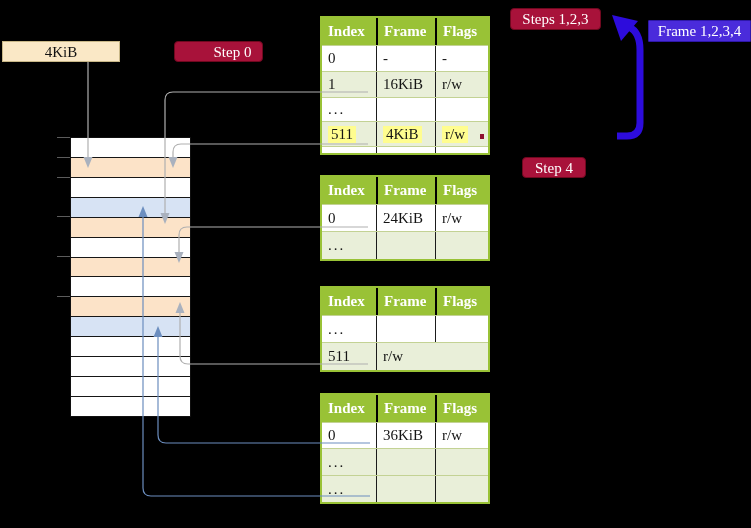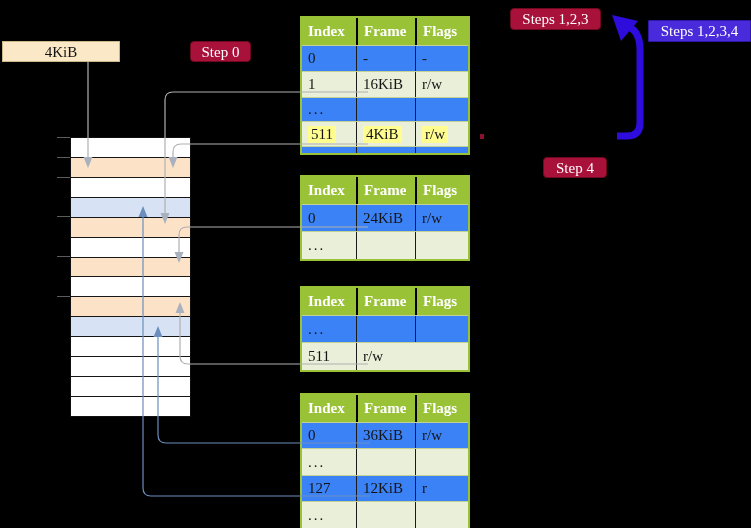--- a/index.html
+++ b/index.html
@@ -8,37 +8,37 @@
     font-family:"Liberation Serif","DejaVu Serif",serif;
   }
   .chip{
     position:absolute;color:#fff;font-size:15px;text-align:center;
     line-height:20px;white-space:nowrap;z-index:3;
   }
   .crimson{background:var(--crimson);border:1px solid var(--crimson_border);border-radius:4px;}
   .violet{background:var(--blue_violet);border:1px solid #2e17a8;border-radius:1px;}
   #size-box{left:2px;top:41px;width:116px;height:19px;background:var(--size_box);
     border:1px solid #c8b787;color:#111;z-index:3;}
-  #step0{left:190px;top:41px;width:59px;height:19px;}
+  #step0{left:174px;top:41px;width:59px;height:19px;padding-left:28px;}
   #steps123{left:510px;top:8px;width:89px;height:20px;}
   #steps1234{left:648px;top:20px;width:101px;height:20px;}
-  #step4{left:543px;top:157px;width:62px;height:19px;}
+  #step4{left:522px;top:157px;width:62px;height:19px;}
 
   #stack{
     position:absolute;left:70px;top:137px;width:119px;height:278px;
     border:1px solid #101010;display:flex;flex-direction:column;z-index:1;background:#fff;
   }
   .scell{flex:1;}
   .scell + .scell{border-top:1px solid #161616;}
   .scell.white{background:#ffffff;}
   .scell.peach{background:var(--peach);}
   .scell.blue{background:var(--light_blue);}
   .tick{position:absolute;width:13px;height:1px;background:#5c5c5c;left:57px;z-index:1;}
 
-  .ptable{position:absolute;left:300px;width:166px;border:2px solid var(--table_green);z-index:2;background:#3b82f6;}
+  .ptable{position:absolute;left:320px;width:166px;border:2px solid var(--table_green);z-index:2;background:#ffffff;}
   .trow{display:flex;box-sizing:border-box;}
   .trow.head{background:var(--table_green);}
   .tcell{box-sizing:border-box;display:flex;align-items:center;padding-left:6px;
     font-size:15px;color:#141414;overflow:hidden;}
   .c0{width:54px;}.c1{width:59px;}.c2{width:53px;}
   .head .tcell{color:#fff;font-weight:bold;font-size:15px;}
   .head .c1,.head .c2{border-left:2px solid #000000;}
   .trow.data .c1,.trow.data .c2{border-left:1.5px solid #1b1b1b;}
   .trow.data + .trow.data{border-top:1px solid #c3d294;}
   .trow.data{border-top:1px solid #c3d294;}
@@ -48,21 +48,21 @@
   .strip{height:7px;}
   #overlay{position:absolute;left:0;top:0;z-index:6;pointer-events:none;}
 </style>
 </head>
 <body>
 
 <div id="canvas">
   <div class="chip" id="size-box">4KiB</div>
   <div class="chip crimson" id="step0">Step 0</div>
   <div class="chip crimson" id="steps123">Steps 1,2,3</div>
-  <div class="chip violet" id="steps1234">Steps 1,2,3,4</div>
+  <div class="chip violet" id="steps1234">Frame 1,2,3,4</div>
   <div class="chip crimson" id="step4">Step 4</div>
 
   <div id="stack">
       <div class="scell white"></div>
       <div class="scell peach"></div>
       <div class="scell white"></div>
       <div class="scell blue"></div>
       <div class="scell peach"></div>
       <div class="scell white"></div>
       <div class="scell peach"></div>
@@ -162,25 +162,20 @@
         </div>
         <div class="trow data" style="height: 26px;">
           <div class="tcell c0">0</div>
           <div class="tcell c1">36KiB</div>
           <div class="tcell c2">r/w</div>
         </div>
         <div class="trow data shade" style="height: 27px;">
           <div class="tcell c0 dots">...</div>
           <div class="tcell c1"></div>
           <div class="tcell c2"></div>
-        </div>
-        <div class="trow data" style="height: 26px;">
-          <div class="tcell c0">127</div>
-          <div class="tcell c1">12KiB</div>
-          <div class="tcell c2">r</div>
         </div>
         <div class="trow data shade" style="height: 27px;">
           <div class="tcell c0 dots">...</div>
           <div class="tcell c1"></div>
           <div class="tcell c2"></div>
         </div>
       </div>
     </div>
 
   <svg id="overlay" width="751" height="528" viewBox="0 0 751 528">

